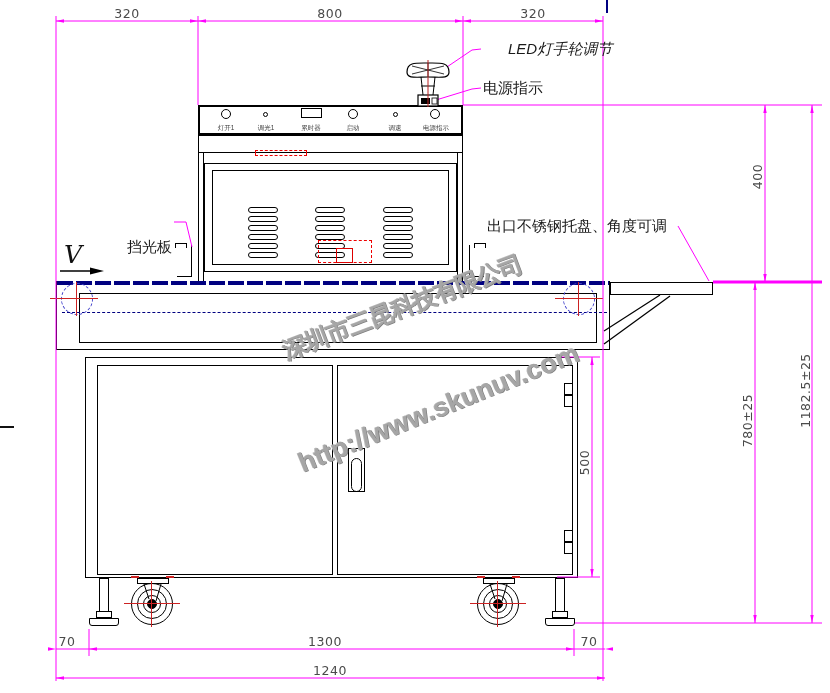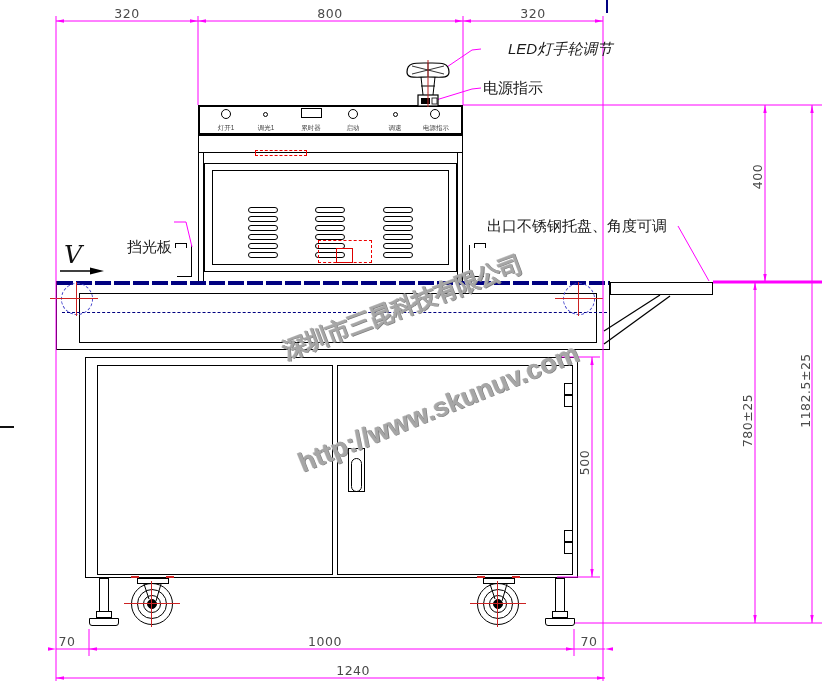--- a/index.html
+++ b/index.html
@@ -222,23 +222,23 @@
   </svg>
 
   <div class="dimtxt" style="left:97px;top:6px;width:60px;">320</div>
   <div class="dimtxt" style="left:300px;top:6px;width:60px;">800</div>
   <div class="dimtxt" style="left:503px;top:6px;width:60px;">320</div>
   <div class="dimtxt dimv" style="left:737px;top:169px;width:40px;">400</div>
   <div class="dimtxt dimv" style="left:763px;top:383px;width:84px;">1182.5±25</div>
   <div class="dimtxt dimv" style="left:713px;top:413px;width:68px;">780±25</div>
   <div class="dimtxt dimv" style="left:562px;top:455px;width:44px;">500</div>
   <div class="dimtxt" style="left:47px;top:634px;width:40px;">70</div>
-  <div class="dimtxt" style="left:285px;top:634px;width:80px;">1000</div>
+  <div class="dimtxt" style="left:285px;top:634px;width:80px;">1300</div>
   <div class="dimtxt" style="left:569px;top:634px;width:40px;">70</div>
-  <div class="dimtxt" style="left:290px;top:663px;width:80px;text-align:right;">1240</div>
+  <div class="dimtxt" style="left:290px;top:663px;width:80px;">1240</div>
 
   <div class="callout" style="left:508px;top:40px;font-style:italic;">LED灯手轮调节</div>
   <div class="callout" style="left:483px;top:79px;">电源指示</div>
   <div class="callout" style="left:127px;top:213px;margin-top:25px;">挡光板</div>
   <div class="callout" style="left:487px;top:217px;">出口不锈钢托盘、角度可调</div>
 
   <div class="abs" style="left:64px;top:240px;font-family:'DejaVu Serif',serif;font-style:italic;font-size:25px;color:#111;">V</div>
 
   <div class="wm" style="left:276px;top:292px;width:250px;font-size:24px;letter-spacing:-1px;transform:rotate(-20.5deg);">深圳市三昆科技有限公司</div>
   <div class="wm" style="left:279px;top:393px;width:320px;font-size:27px;transform:rotate(-22deg);">http://www.skunuv.com</div>

